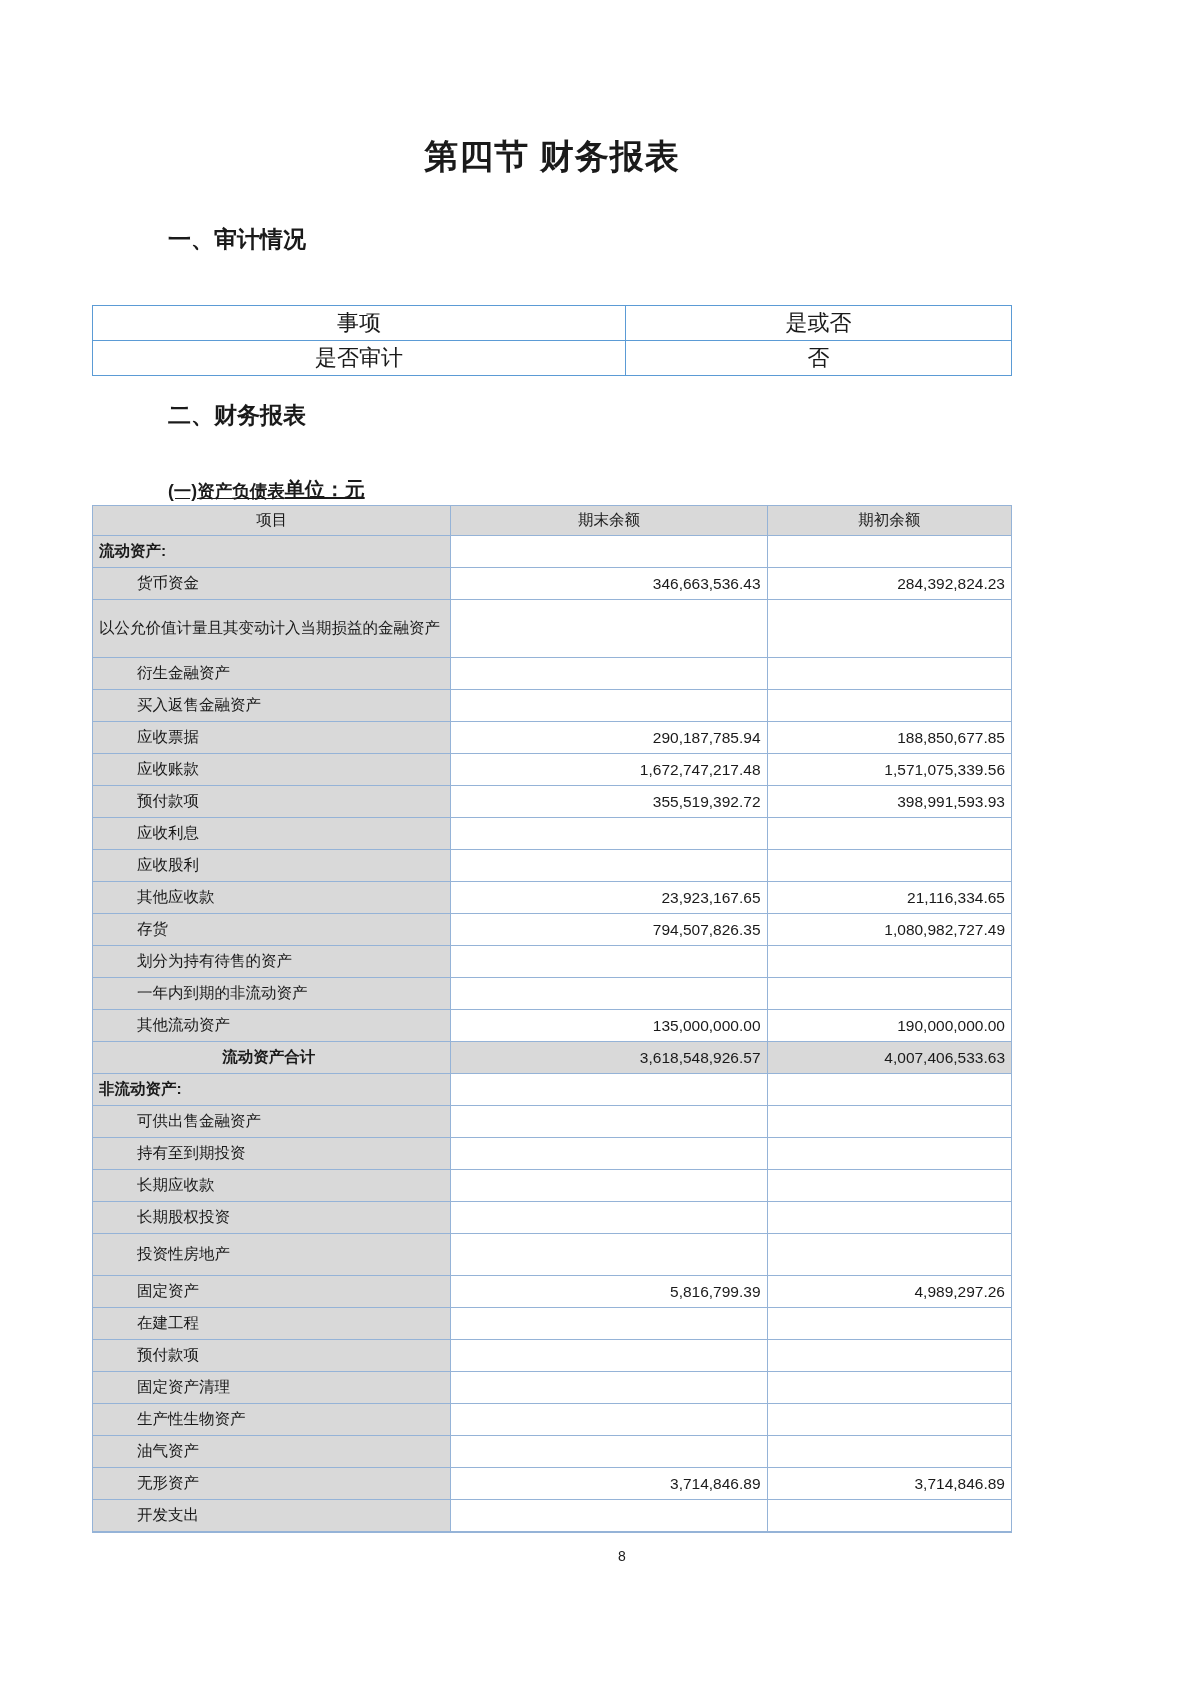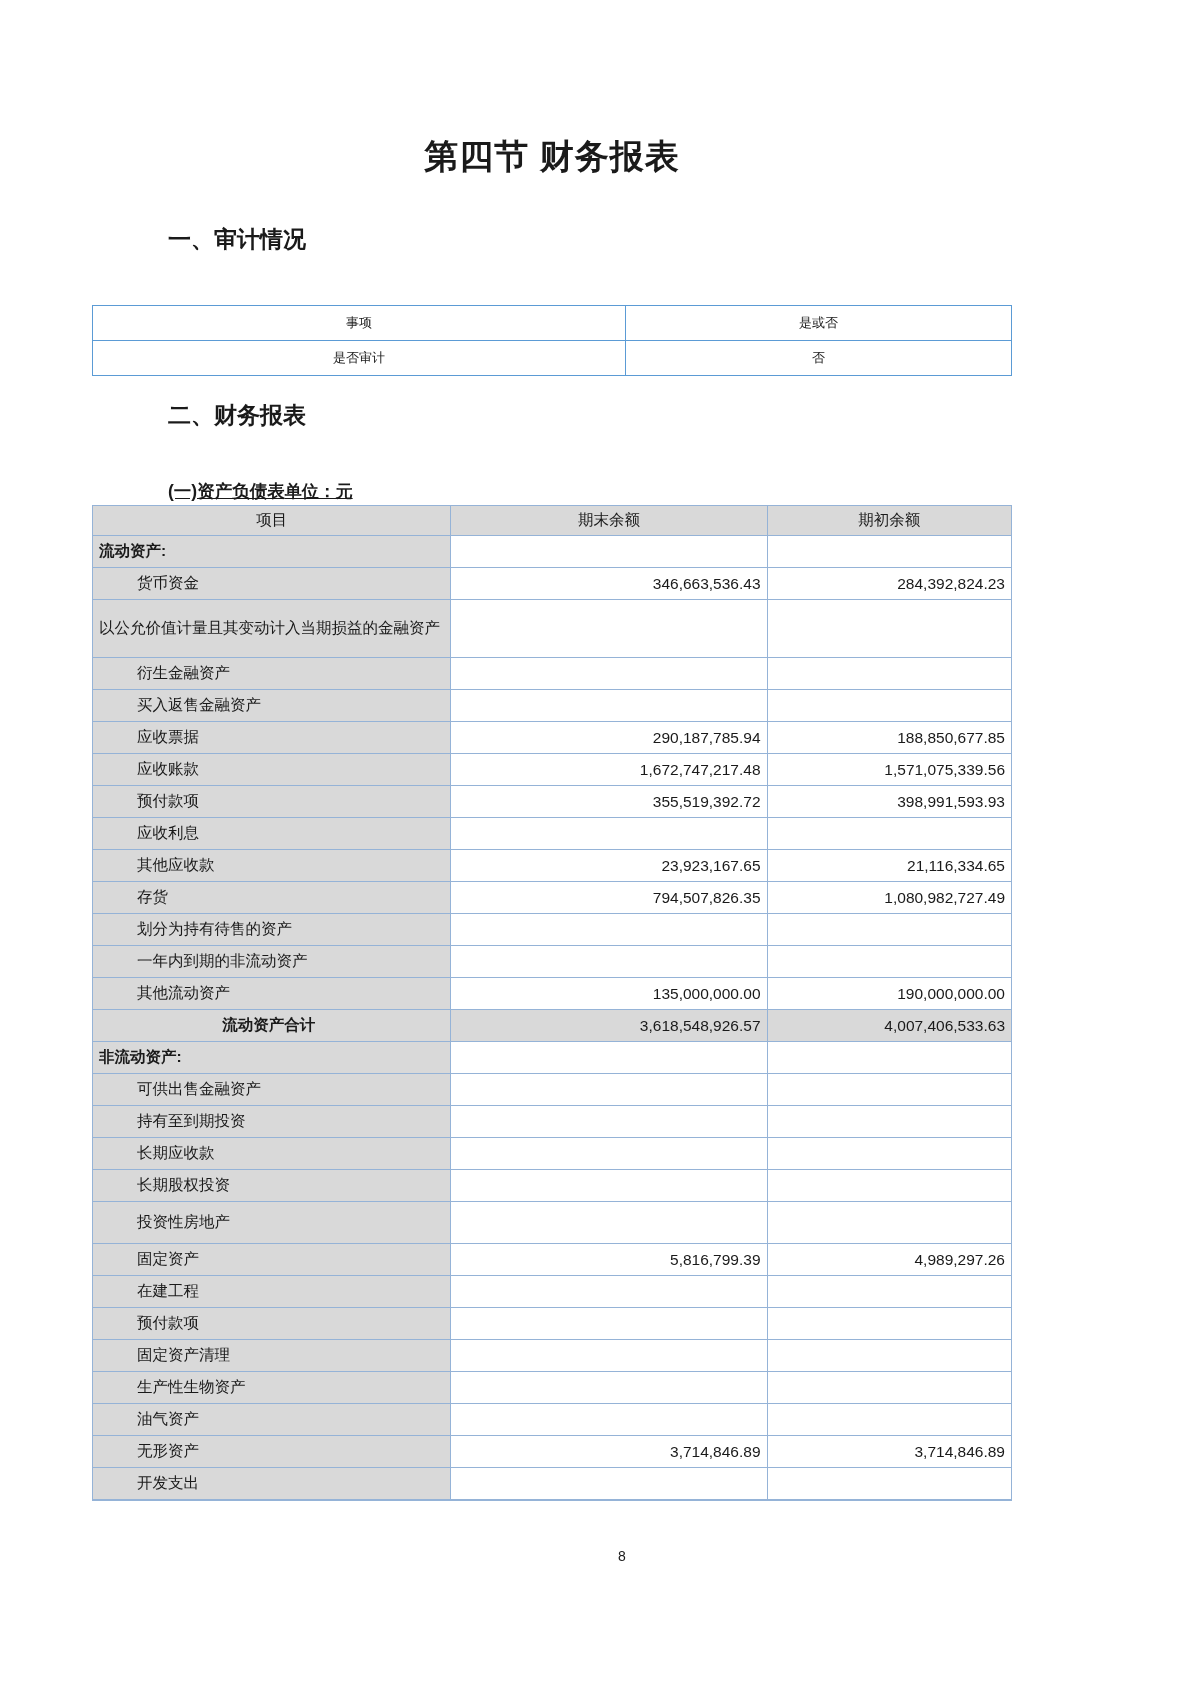--- a/index.html
+++ b/index.html
@@ -34,42 +34,42 @@
     font-weight:bold;
   }
   .sec-heading.audit{margin-top:44px;}
   .sec-heading.statements{margin-top:24px;}
   
   table{border-collapse:collapse;table-layout:fixed;width:920px;}
   .audit-table{margin-top:50px;}
   .audit-table td,.audit-table th{
     border:1px solid var(--border-audit);
     text-align:center;
-    font-size:13px;
+    font-size:22px;
     font-weight:normal;
     height:35px;
     background:#ffffff;
     padding:2px 6px;
   }
   
   .caption-row{
     margin-top:44px;
     display:flex;
     justify-content:flex-start;
     align-items:flex-end;
     height:28px;
     text-decoration:underline;
   }
   .caption-row .caption{
     margin-left:76px;
     font-size:17.5px;
     font-weight:bold;
   }
   .caption-row .unit{
-    font-size:17px;
+    font-size:20px;
     font-weight:bold;
     margin-right:64px;
   }
   
   .bs-table{margin-top:2px;border-bottom:2px solid var(--border-main);}
   .bs-table th,.bs-table td{
     border:1px solid var(--border-main);
     font-size:15.5px;
     padding:1px 6px;
     overflow:hidden;
@@ -195,20 +195,25 @@
           <td class="c-item">预付款项</td>
           <td class="num">355,519,392.72</td>
           <td class="num">398,991,593.93</td>
         </tr>
         <tr class="row-indent">
           <td class="c-item">应收利息</td>
           <td class="num"></td>
           <td class="num"></td>
         </tr>
         <tr class="row-indent">
+          <td class="c-item">应收股利</td>
+          <td class="num"></td>
+          <td class="num"></td>
+        </tr>
+        <tr class="row-indent">
           <td class="c-item">其他应收款</td>
           <td class="num">23,923,167.65</td>
           <td class="num">21,116,334.65</td>
         </tr>
         <tr class="row-indent">
           <td class="c-item">存货</td>
           <td class="num">794,507,826.35</td>
           <td class="num">1,080,982,727.49</td>
         </tr>
         <tr class="row-indent">

